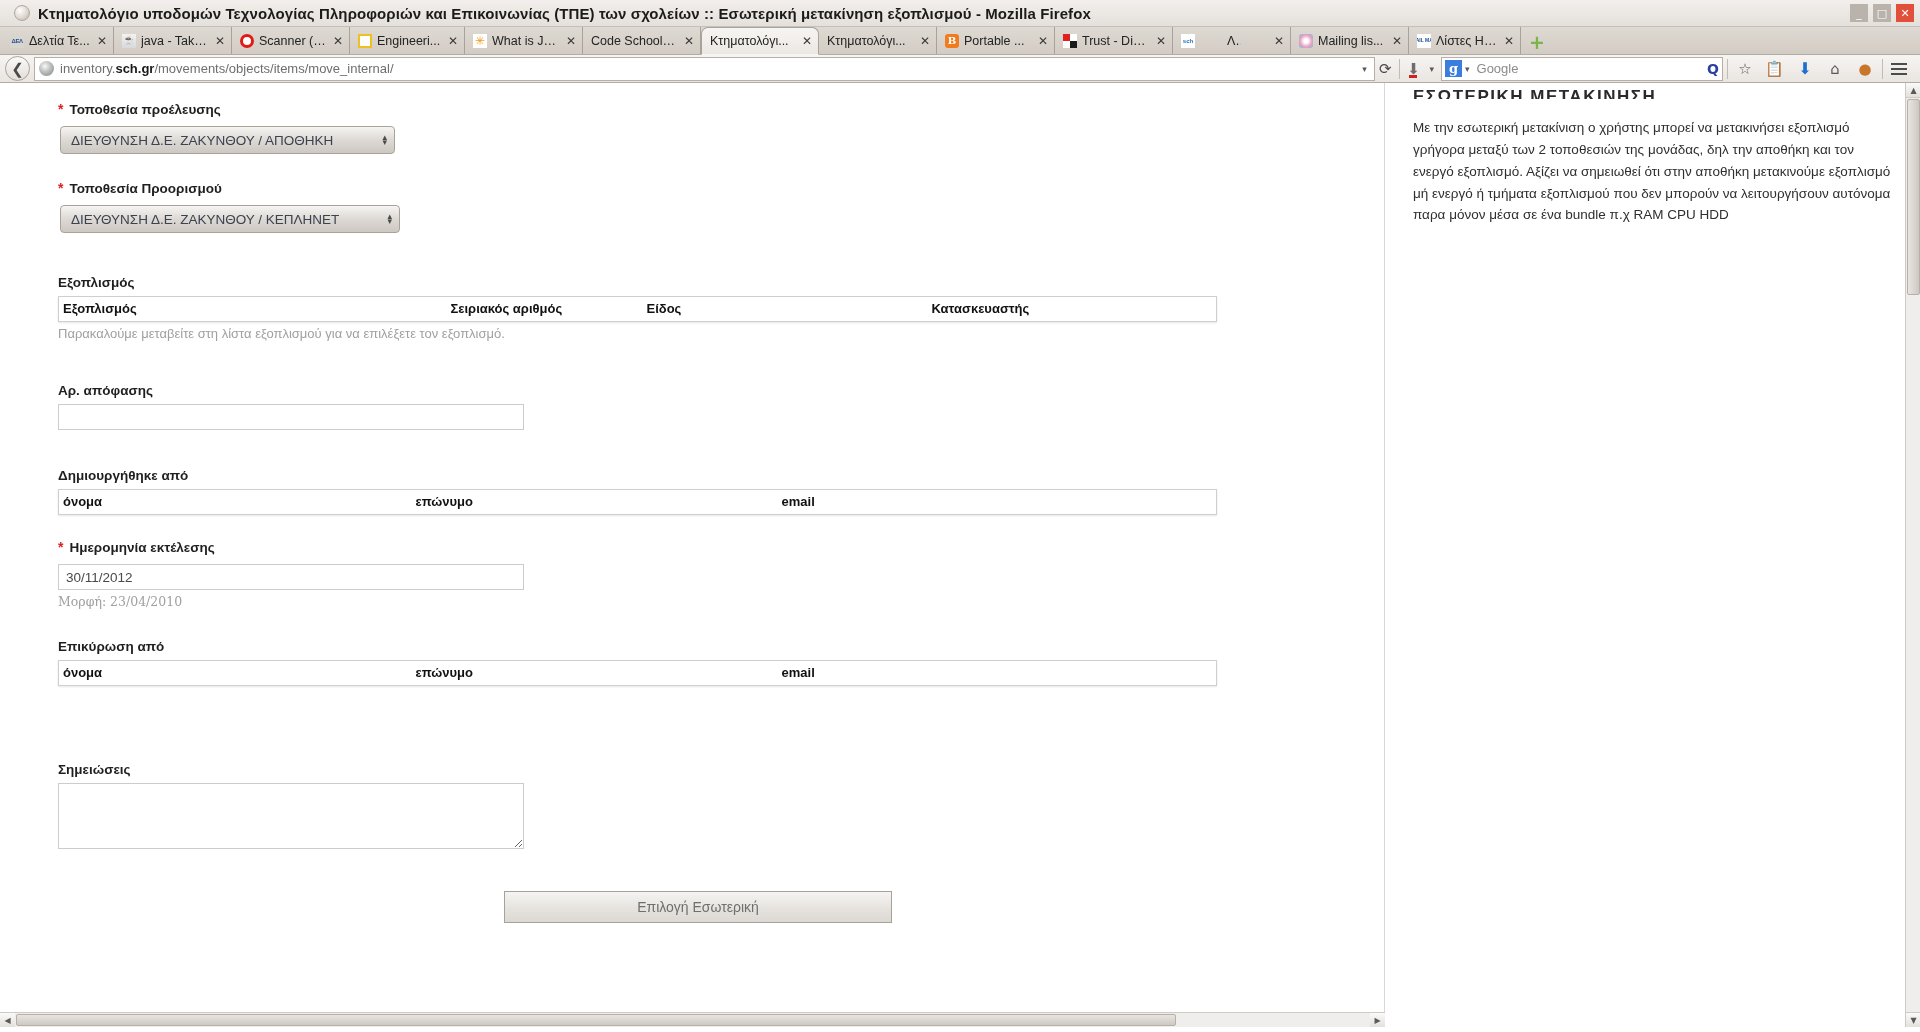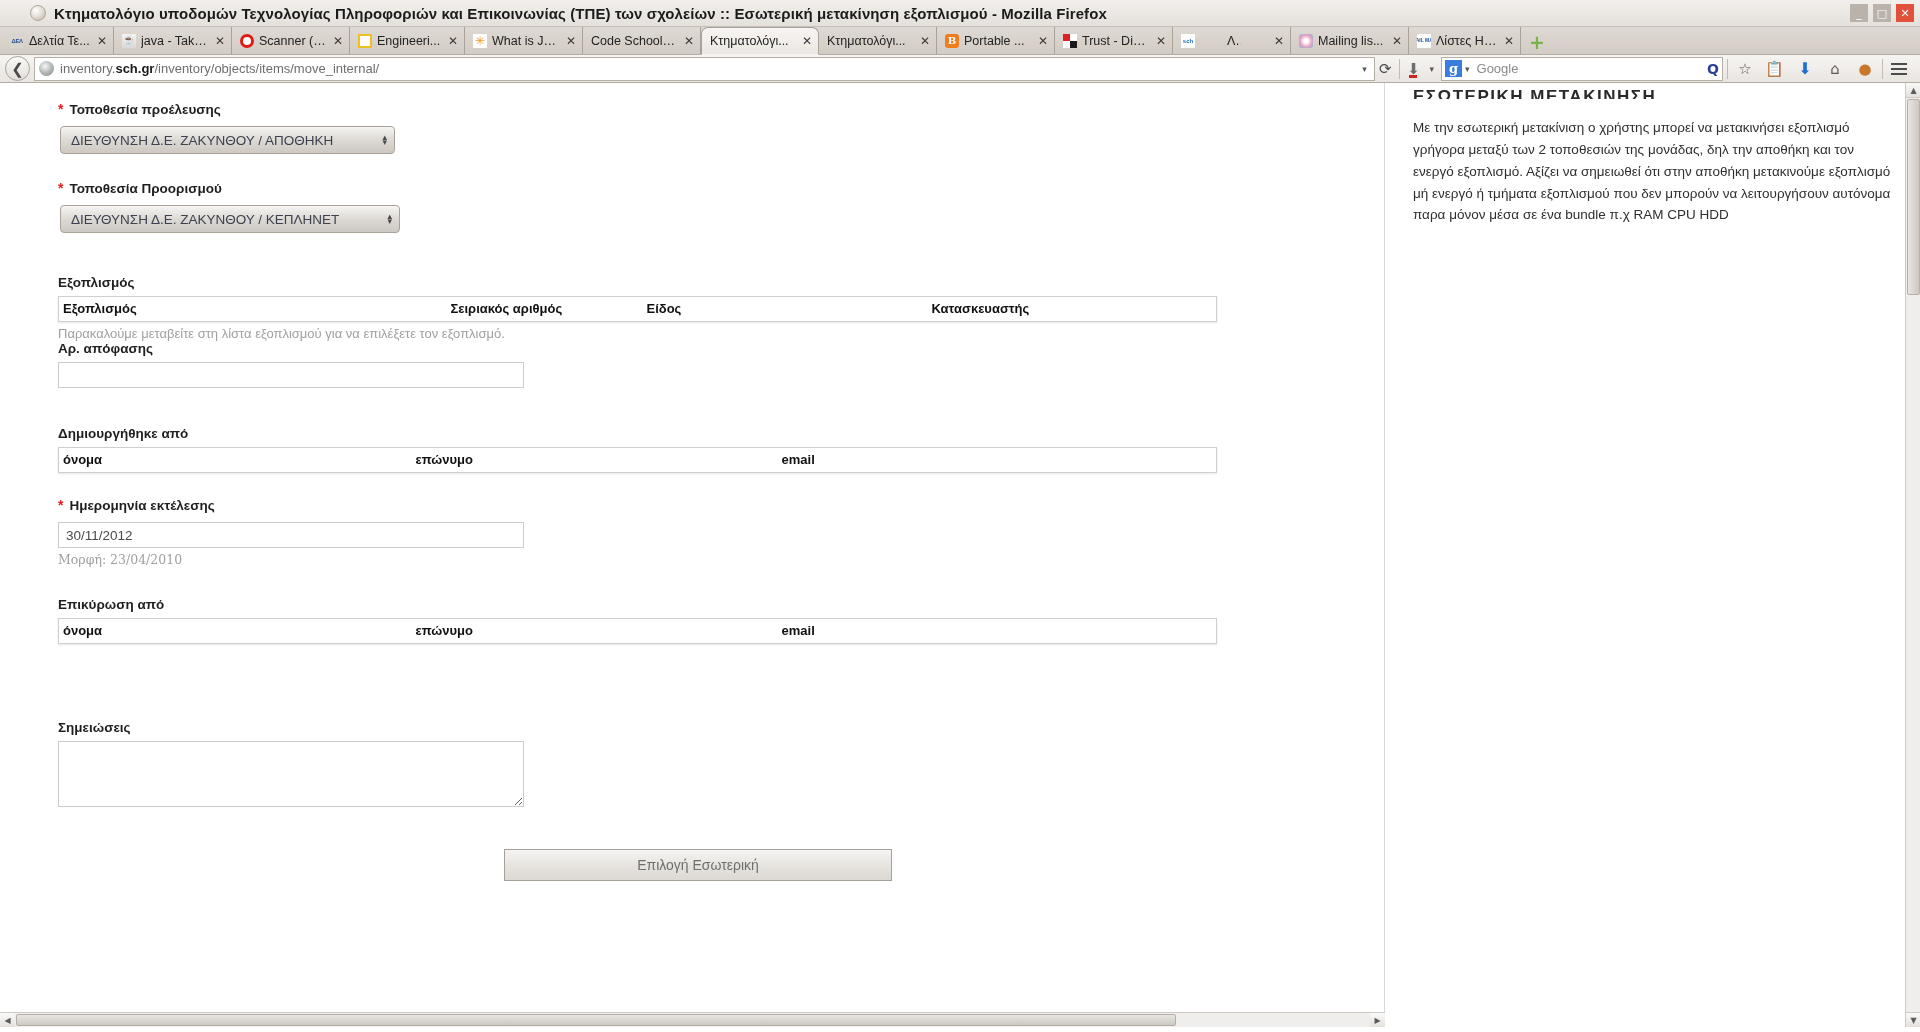--- a/index.html
+++ b/index.html
@@ -11,21 +11,21 @@
     background: #ffffff;
   }
 
   
   #titlebar {
     height: 27px;
     background: linear-gradient(to bottom, #f2efec 0%, #e4e0db 100%);
     border-bottom: 1px solid #c6c0b8;
     display: flex;
     align-items: center;
-    padding: 0 24px;
+    padding: 0 8px;
     position: relative;
   }
   #tb-icon {
     width: 16px; height: 16px; margin: 0 8px 0 6px;
     border-radius: 50%;
     background: radial-gradient(circle at 35% 32%, #ffffff 0%, #ded8d0 55%, #b8b0a6 100%);
     border: 1px solid #b0a89e;
     flex: 0 0 auto;
   }
   #tb-title {
@@ -459,21 +459,21 @@
       <span class="tab-label">Λίστες Ηλ...</span>
       <span class="tab-close">✕</span>
     </div>
     <div id="newtab">+</div>
   </div>
 
 <div id="navbar">
   <div id="backbtn">❮</div>
   <div id="urlbox">
     <div id="site-icon"></div>
-    <div id="url-text"><span>inventory.</span><b>sch.gr</b><span>/inventory/objects/items/move_internal/</span></div>
+    <div id="url-text"><span>inventory.</span><b>sch.gr</b><span>/movements/objects/items/move_internal/</span></div>
     <div class="nav-caret">▾</div>
   </div>
   <div id="reload">⟳</div>
   <div class="nav-sep"></div>
   <div id="dl-arrow">⬇</div>
   <div class="nav-caret">▾</div>
   <div id="searchbox">
     <div id="g-icon">g</div>
     <div class="nav-caret">▾</div>
     <div id="search-ph">Google</div>
@@ -538,21 +538,21 @@
             <th style="width:388px;">Εξοπλισμός</th>
             <th style="width:196px;">Σειριακός αριθμός</th>
             <th style="width:285px;">Είδος</th>
             <th>Κατασκευαστής</th>
           </tr>
             </thead>
         </table>
         <div class="hint">Παρακαλούμε μεταβείτε στη λίστα εξοπλισμού για να επιλέξετε τον εξοπλισμό.</div>
       </div>
 
-      <div class="field" style="">
+      <div class="field" style="margin-top:42px;">
         <div class="section-title">Αρ. απόφασης</div>
         <input class="txt" type="text" value="" style="">
       </div>
 
       <div class="field" style="margin-top:38px;">
         <div class="section-title">Δημιουργήθηκε από</div>
         <table class="grid">
           <thead>
               <tr>
             <th style="width:353px;">όνομα</th>

